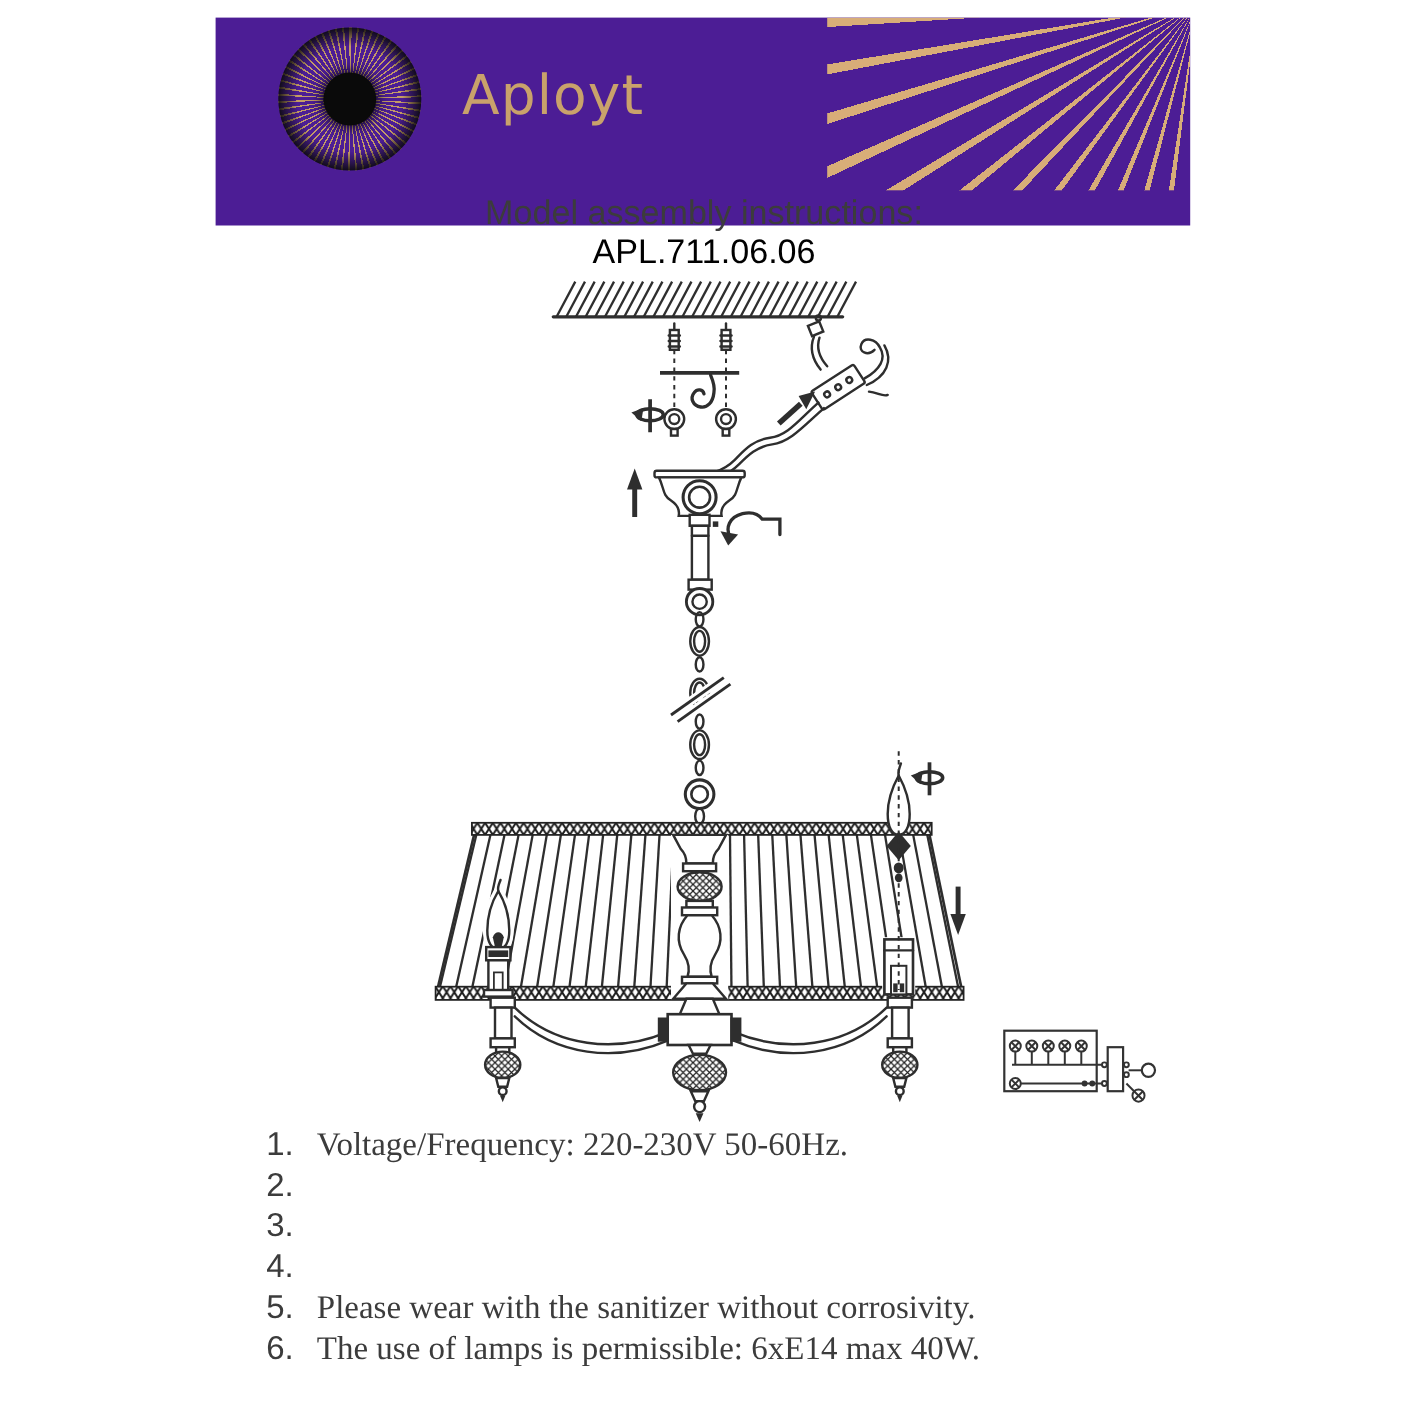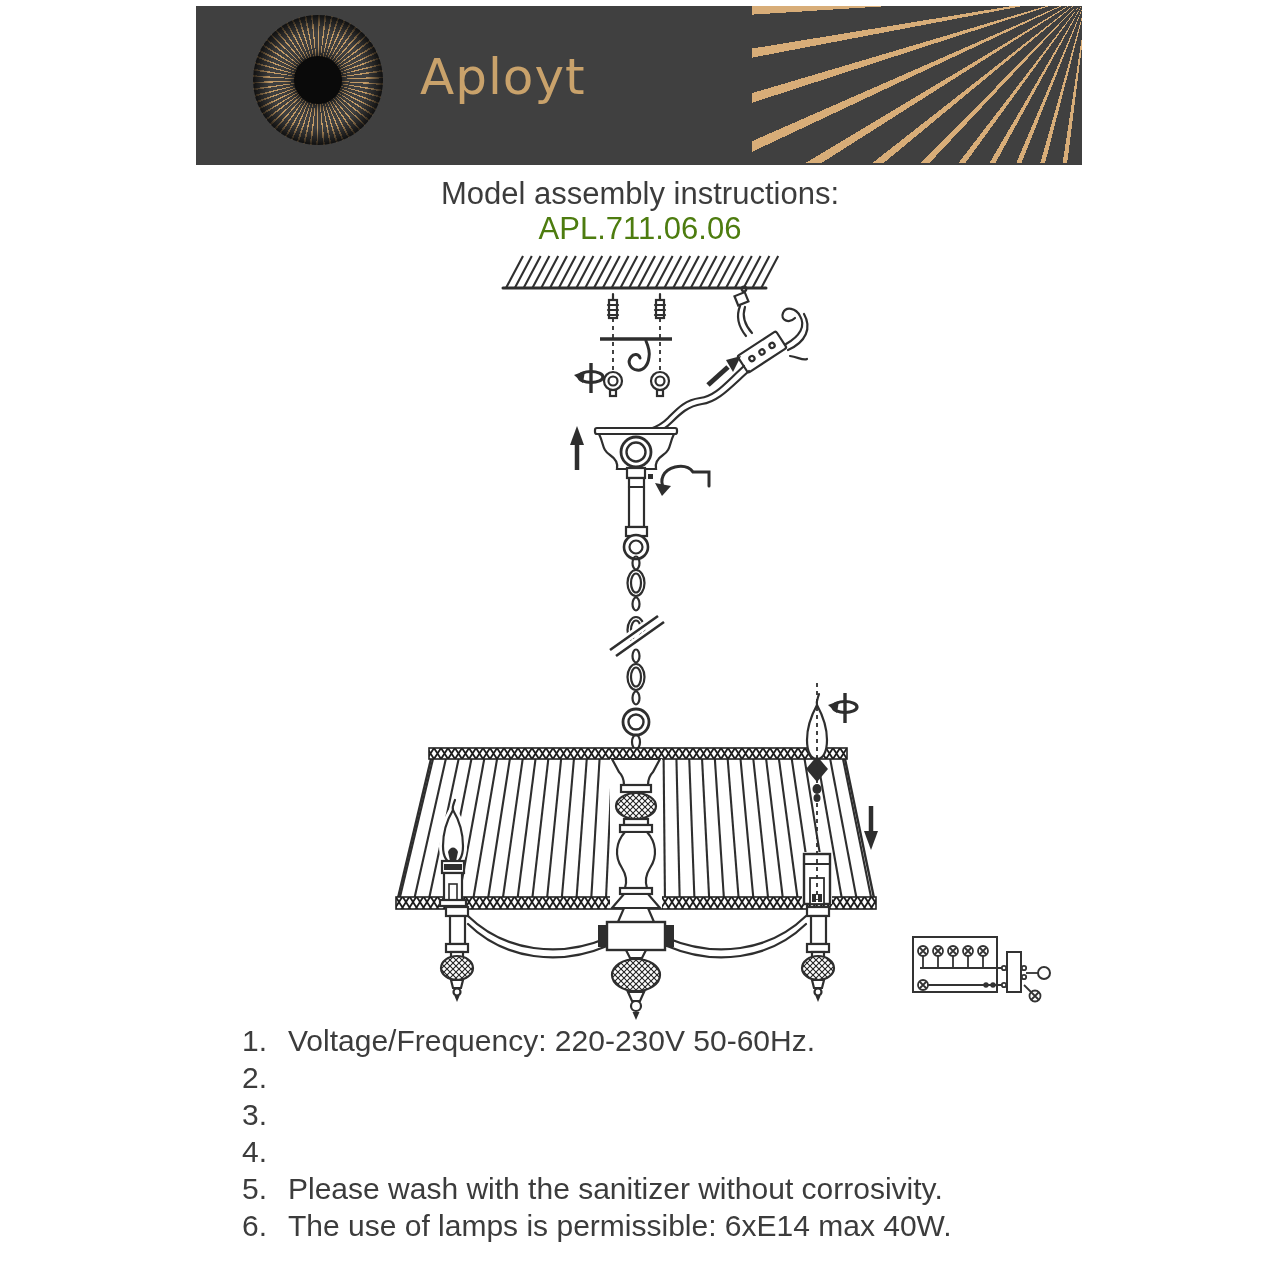--- a/index.html
+++ b/index.html
@@ -1,56 +1,56 @@
 <!DOCTYPE html>
 <html><head>
 <meta charset="utf-8">
 <style>
   html,body{margin:0;padding:0;background:#ffffff;}
   .page{position:relative;width:1280px;height:1280px;background:#ffffff;overflow:hidden;
         font-family:"Liberation Sans",sans-serif;color:#3c3c3c;}
 
   
-  .banner{position:absolute;left:196px;top:6px;width:886px;height:159px;background:#404040;overflow:hidden;}
+  .banner{position:absolute;left:196px;top:16px;width:886px;height:189px;background:#4c1d95;overflow:hidden;}
   .sunburst{position:absolute;left:57px;top:9px;width:130px;height:130px;}
   .sunburst .rays{position:absolute;inset:0;border-radius:50%;
      background:repeating-conic-gradient(#c49b66 0deg 1.6deg, rgba(0,0,0,0) 1.6deg 5.8deg);}
   .sunburst .fade{position:absolute;inset:0;border-radius:50%;
      background:radial-gradient(circle at 50% 50%, rgba(10,10,10,0) 0 52%, rgba(10,10,10,.55) 64%, #0a0a0a 73%);}
   .sunburst .core{position:absolute;left:41px;top:41px;width:48px;height:48px;border-radius:50%;background:#0a0a0a;
      box-shadow:0 0 10px 2px rgba(10,10,10,.9);}
   .brand-name{position:absolute;left:224px;top:46px;font-size:50px;line-height:1;color:#c9a26b;
      letter-spacing:1px;font-family:"DejaVu Sans",sans-serif;}
   .corner-fan{position:absolute;right:0;top:0;width:330px;height:157px;
      background:repeating-conic-gradient(from 180deg at 102% -8%, #d8ad78 0deg 1.5deg, rgba(0,0,0,0) 1.5deg 7.2deg);}
 
   
   .doc-title{position:absolute;left:0;top:176px;width:100%;text-align:center;
      font-size:31px;line-height:36px;color:#3c3c3c;}
   .doc-model{position:absolute;left:0;top:211px;width:100%;text-align:center;
-     font-size:31px;line-height:36px;color:#4d7c0f;}
+     font-size:31px;line-height:36px;color:#000000;}
 
   
   .diagram{position:absolute;left:370px;top:245px;width:710px;height:785px;}
   .ink{stroke:#2e2e2e;fill:none;stroke-width:2.2;stroke-linecap:round;}
   .ink3{stroke:#2e2e2e;fill:none;stroke-width:3;stroke-linecap:round;}
   .inkf{fill:#2e2e2e;stroke:none;}
   .wfill{fill:#ffffff;stroke:#2e2e2e;stroke-width:2.2;}
   .halo{stroke:#ffffff;stroke-width:8;fill:none;stroke-linecap:round;}
   #pleats line{stroke:#2e2e2e;stroke-width:2.1;}
   #hatch-g line{stroke:#2e2e2e;stroke-width:2.1;}
   .dash{stroke:#2e2e2e;stroke-width:1.8;stroke-dasharray:4 4;fill:none;}
   .schem{stroke:#333333;stroke-width:1.8;fill:none;}
   .schemw{stroke:#333333;stroke-width:2;fill:#ffffff;}
 
   
   .instructions{position:absolute;left:242px;top:1022px;}
   .instr-row{display:flex;font-size:30px;line-height:37px;color:#3c3c3c;}
   .instr-num{width:46px;flex:0 0 46px;}
-  .instr-text{white-space:nowrap;}
+  .instr-text{white-space:nowrap;font-family:Liberation Serif, serif;}
 </style>
 </head>
 <body>
 
 <div class="page">
 
   <header class="banner">
     <div class="sunburst">
       <div class="rays"></div>
       <div class="fade"></div>
@@ -389,21 +389,21 @@
       <span class="instr-num">2.</span>
     </div>
     <div class="instr-row">
       <span class="instr-num">3.</span>
     </div>
     <div class="instr-row">
       <span class="instr-num">4.</span>
     </div>
     <div class="instr-row">
       <span class="instr-num">5.</span>
-      <span class="instr-text">Please wash with the sanitizer without corrosivity.</span>
+      <span class="instr-text">Please wear with the sanitizer without corrosivity.</span>
     </div>
     <div class="instr-row">
       <span class="instr-num">6.</span>
       <span class="instr-text">The use of lamps is permissible: 6xE14 max 40W.</span>
     </div>
   </div>
 
 </div>
 
 </body></html>

